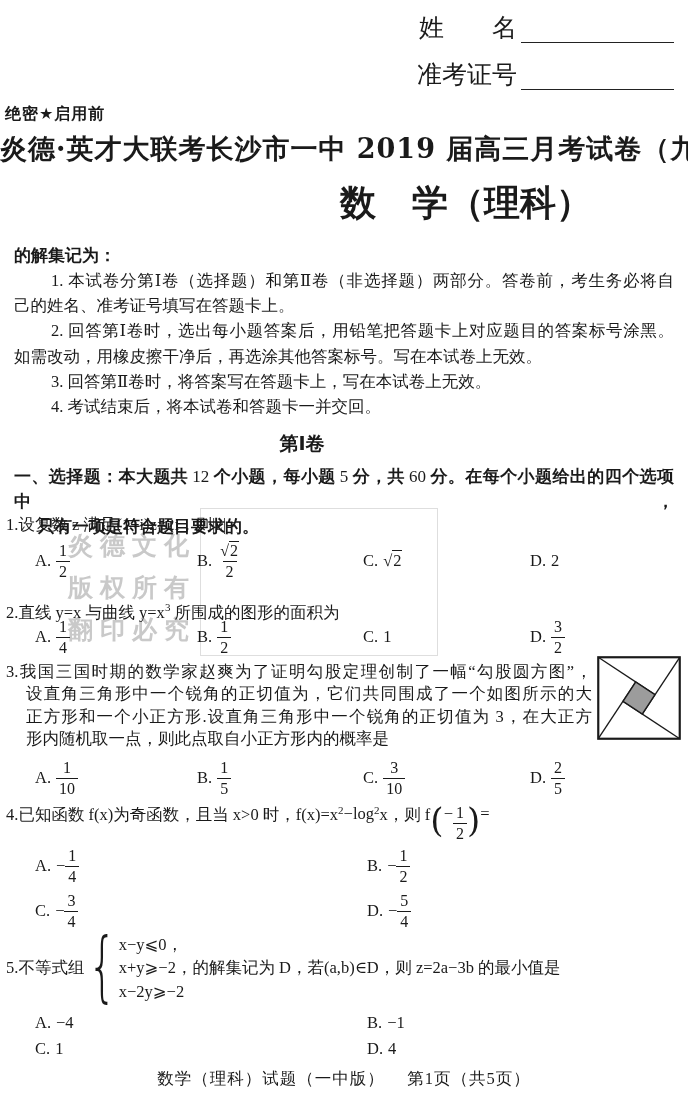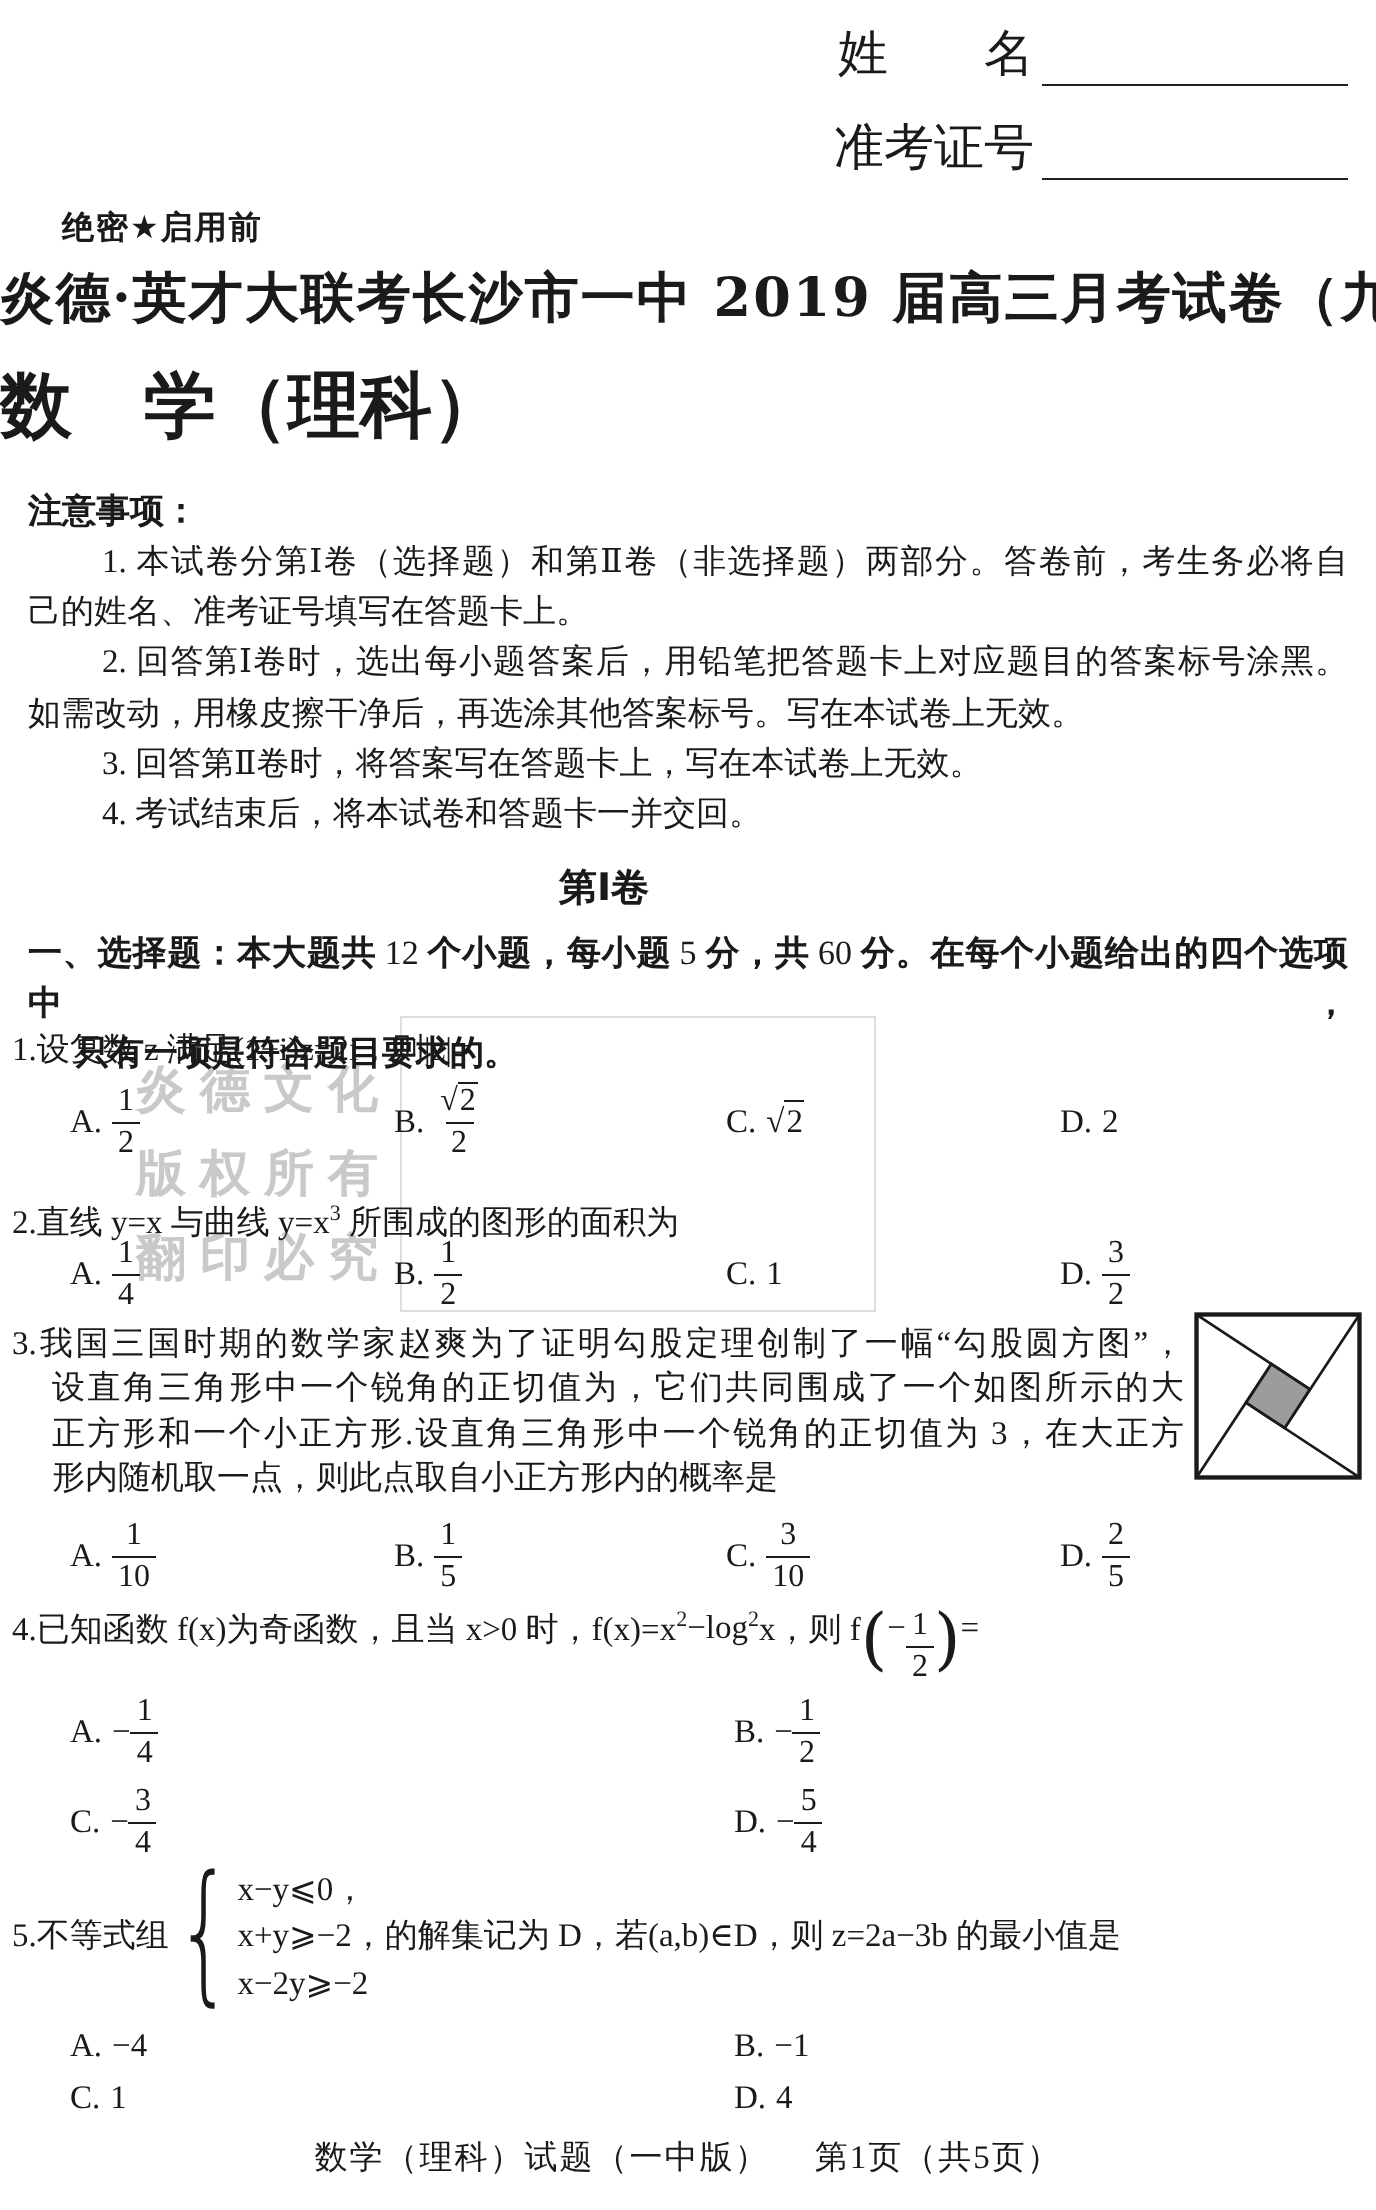--- a/index.html
+++ b/index.html
@@ -14,27 +14,27 @@
   .wm-text{position:absolute;left:68px;top:524px;
     font-family:"Liberation Sans","DejaVu Sans",sans-serif;font-weight:bold;
     font-size:25px;letter-spacing:7px;line-height:42px;color:#c9c9c9;}
   .wm-text div{white-space:nowrap;}
   
   .hdr-row{position:absolute;right:14px;display:flex;align-items:flex-end;
     font-size:25px;line-height:30px;}
   .hdr-row .sp{display:inline-block;width:48px;}
   .fill-line{display:inline-block;width:153px;height:28px;
     border-bottom:1.5px solid #222;margin-left:4px;}
-  .secret{position:absolute;left:31px;top:104px;
+  .secret{position:absolute;left:5px;top:104px;
     font-family:"Liberation Sans","DejaVu Sans",sans-serif;
     font-weight:bold;font-size:16px;letter-spacing:1px;}
   .exam-title{position:absolute;left:0;top:131px;width:688px;text-align:center;
     font-family:"DejaVu Serif","Liberation Serif",serif;font-weight:bold;
     font-size:27px;letter-spacing:1px;white-space:nowrap;}
-  .subject-title{position:absolute;left:0;top:179px;width:592px;text-align:left;
+  .subject-title{position:absolute;left:0;top:179px;width:592px;text-align:right;
     font-family:"Liberation Sans","DejaVu Sans",sans-serif;font-weight:bold;
     font-size:36px;}
   
   .notice{position:absolute;left:14px;top:243px;width:660px;font-size:16.5px;}
   .notice-heading{font-family:"Liberation Sans","DejaVu Sans",sans-serif;
     font-weight:bold;font-size:17px;line-height:25px;}
   .nline{line-height:25.2px;}
   .nindent{text-indent:37px;}
   .njust{text-align:justify;text-align-last:justify;}
   
@@ -99,21 +99,21 @@
   <div class="hdr-row" style="top:60px;">
     <span>准考证号</span>
     <span class="fill-line"></span>
   </div>
 
   <div class="secret">绝密★启用前</div>
   <div class="exam-title">炎德·英才大联考长沙市一中 2019 届高三月考试卷（九）</div>
   <div class="subject-title">数　学（理科）</div>
 
   <div class="notice">
-    <div class="notice-heading">注意事项：</div>
+    <div class="notice-heading">的解集记为：</div>
     <div class="nline nindent njust">1. 本试卷分第Ⅰ卷（选择题）和第Ⅱ卷（非选择题）两部分。答卷前，考生务必将自</div>
     <div class="nline">己的姓名、准考证号填写在答题卡上。</div>
     <div class="nline nindent njust">2. 回答第Ⅰ卷时，选出每小题答案后，用铅笔把答题卡上对应题目的答案标号涂黑。</div>
     <div class="nline">如需改动，用橡皮擦干净后，再选涂其他答案标号。写在本试卷上无效。</div>
     <div class="nline nindent">3. 回答第Ⅱ卷时，将答案写在答题卡上，写在本试卷上无效。</div>
     <div class="nline nindent">4. 考试结束后，将本试卷和答题卡一并交回。</div>
   </div>
 
   <div class="section-title">第Ⅰ卷</div>
   <div class="instr">

